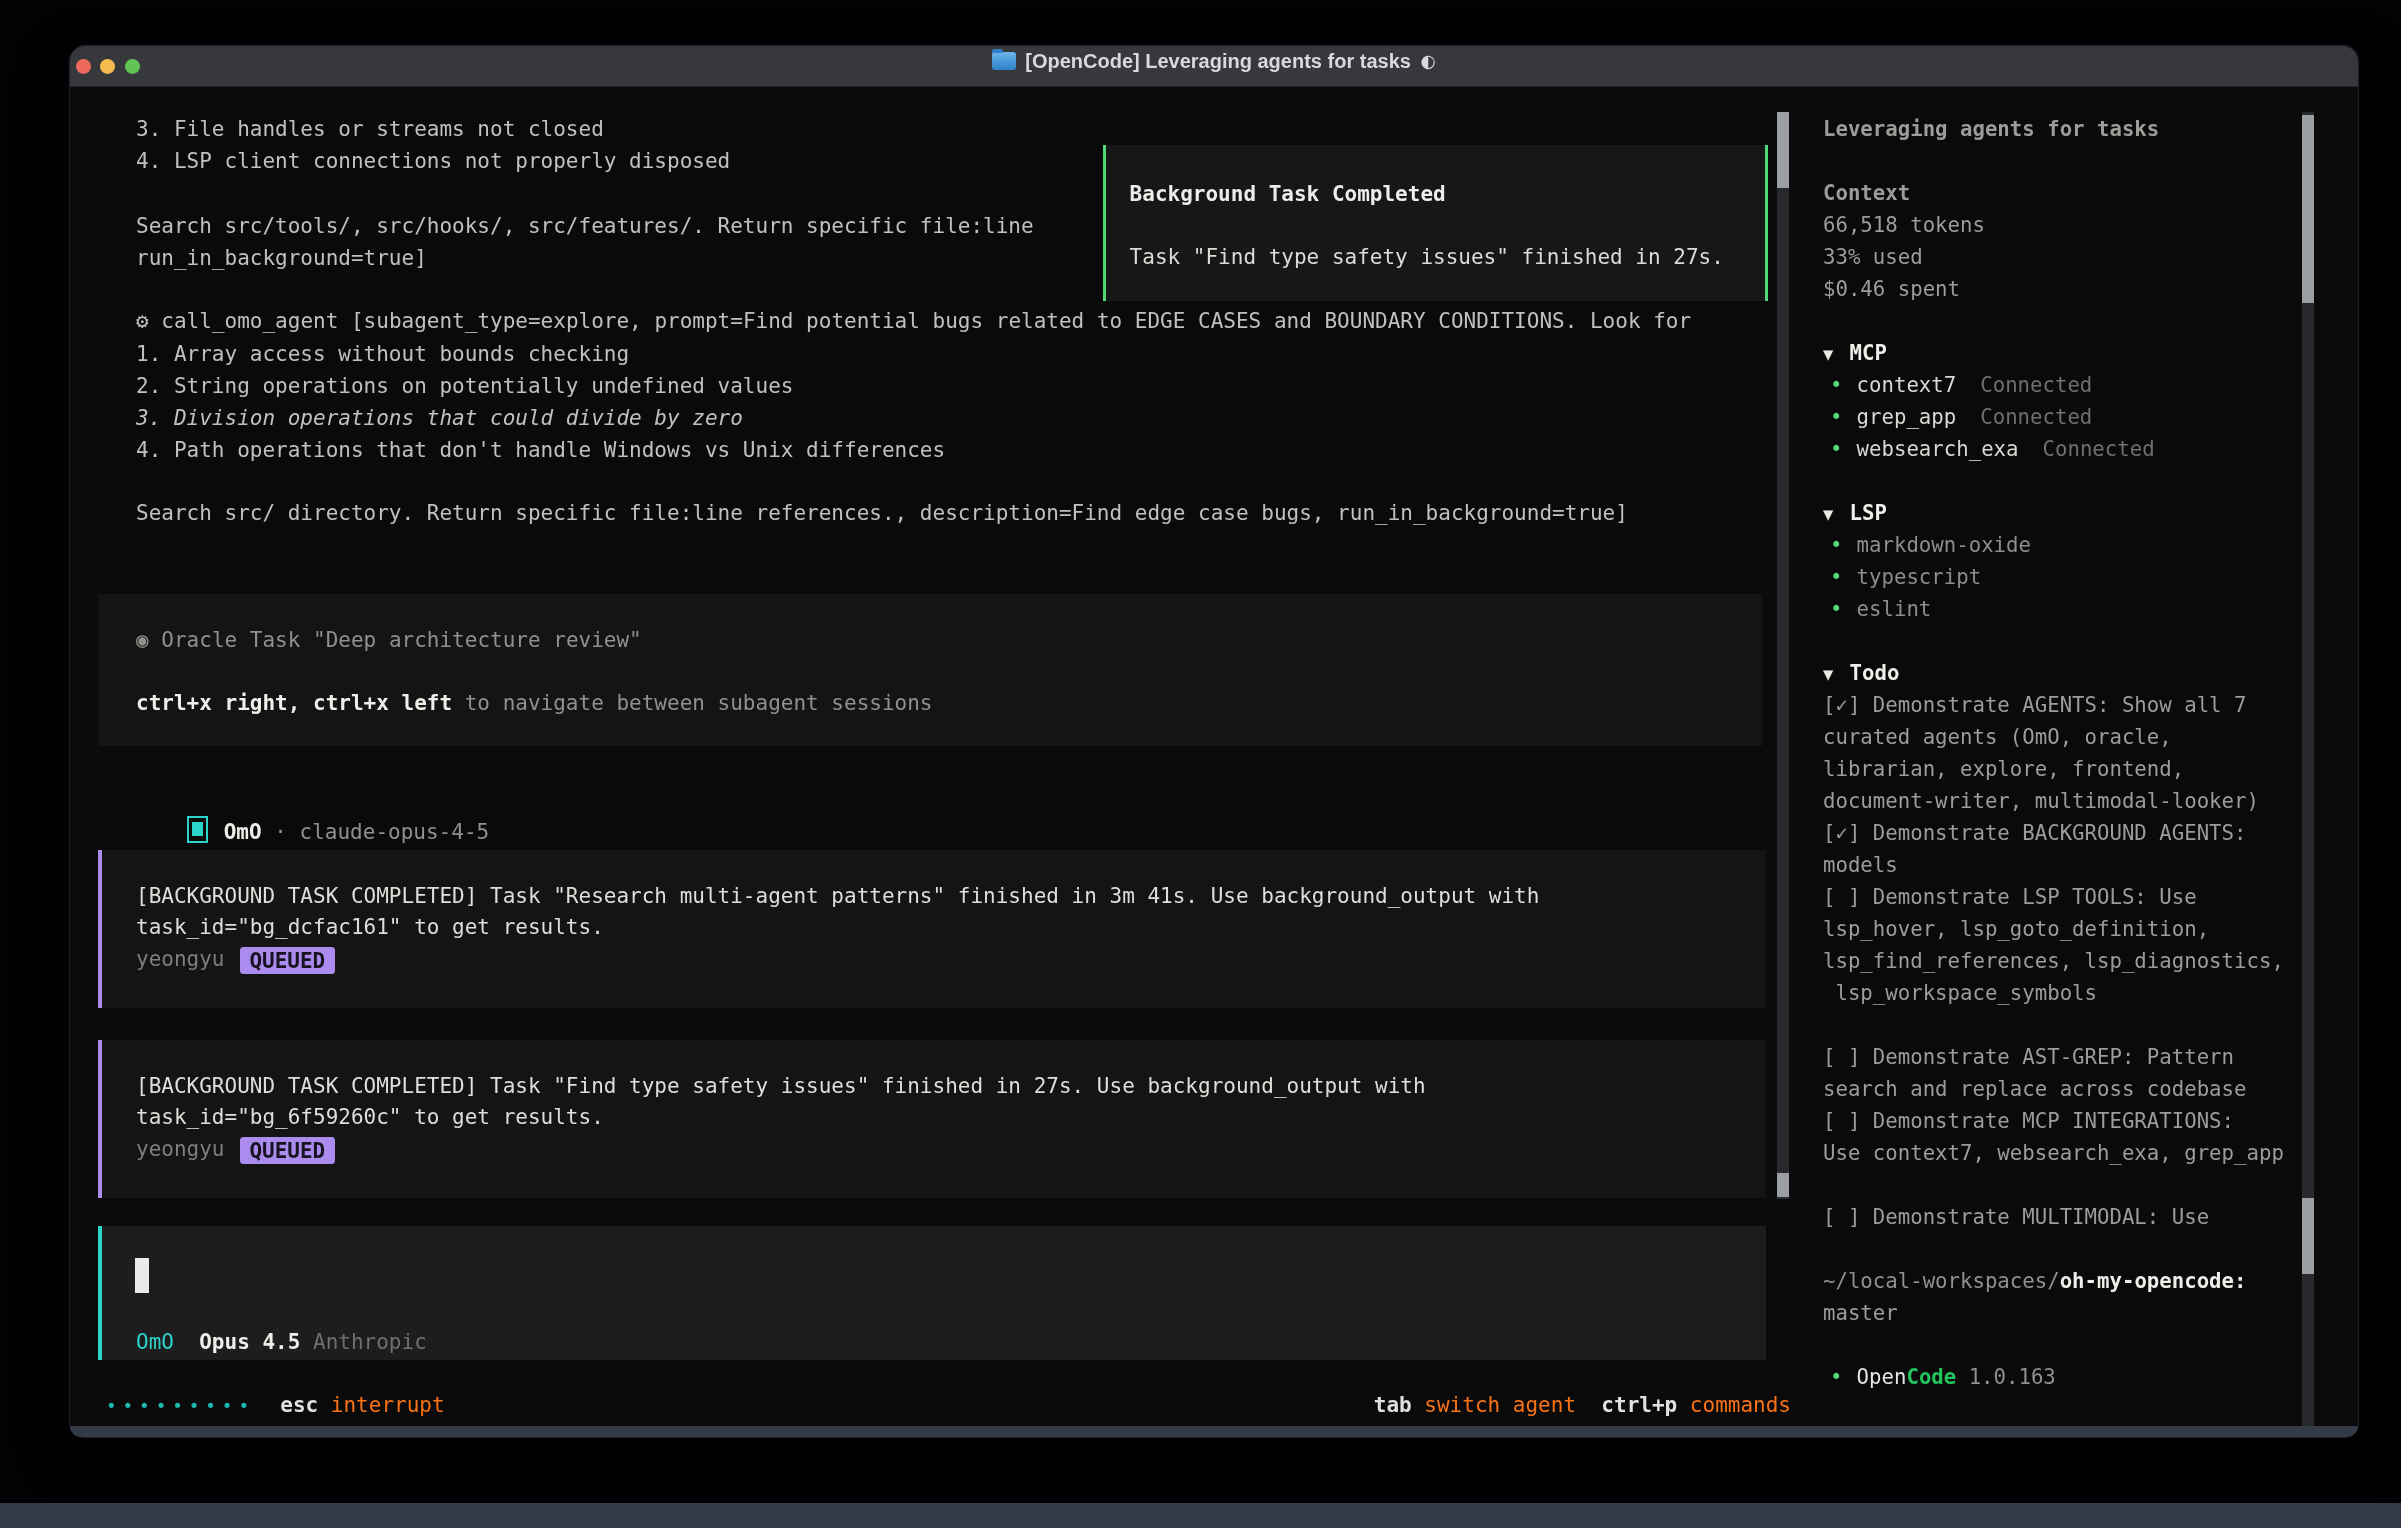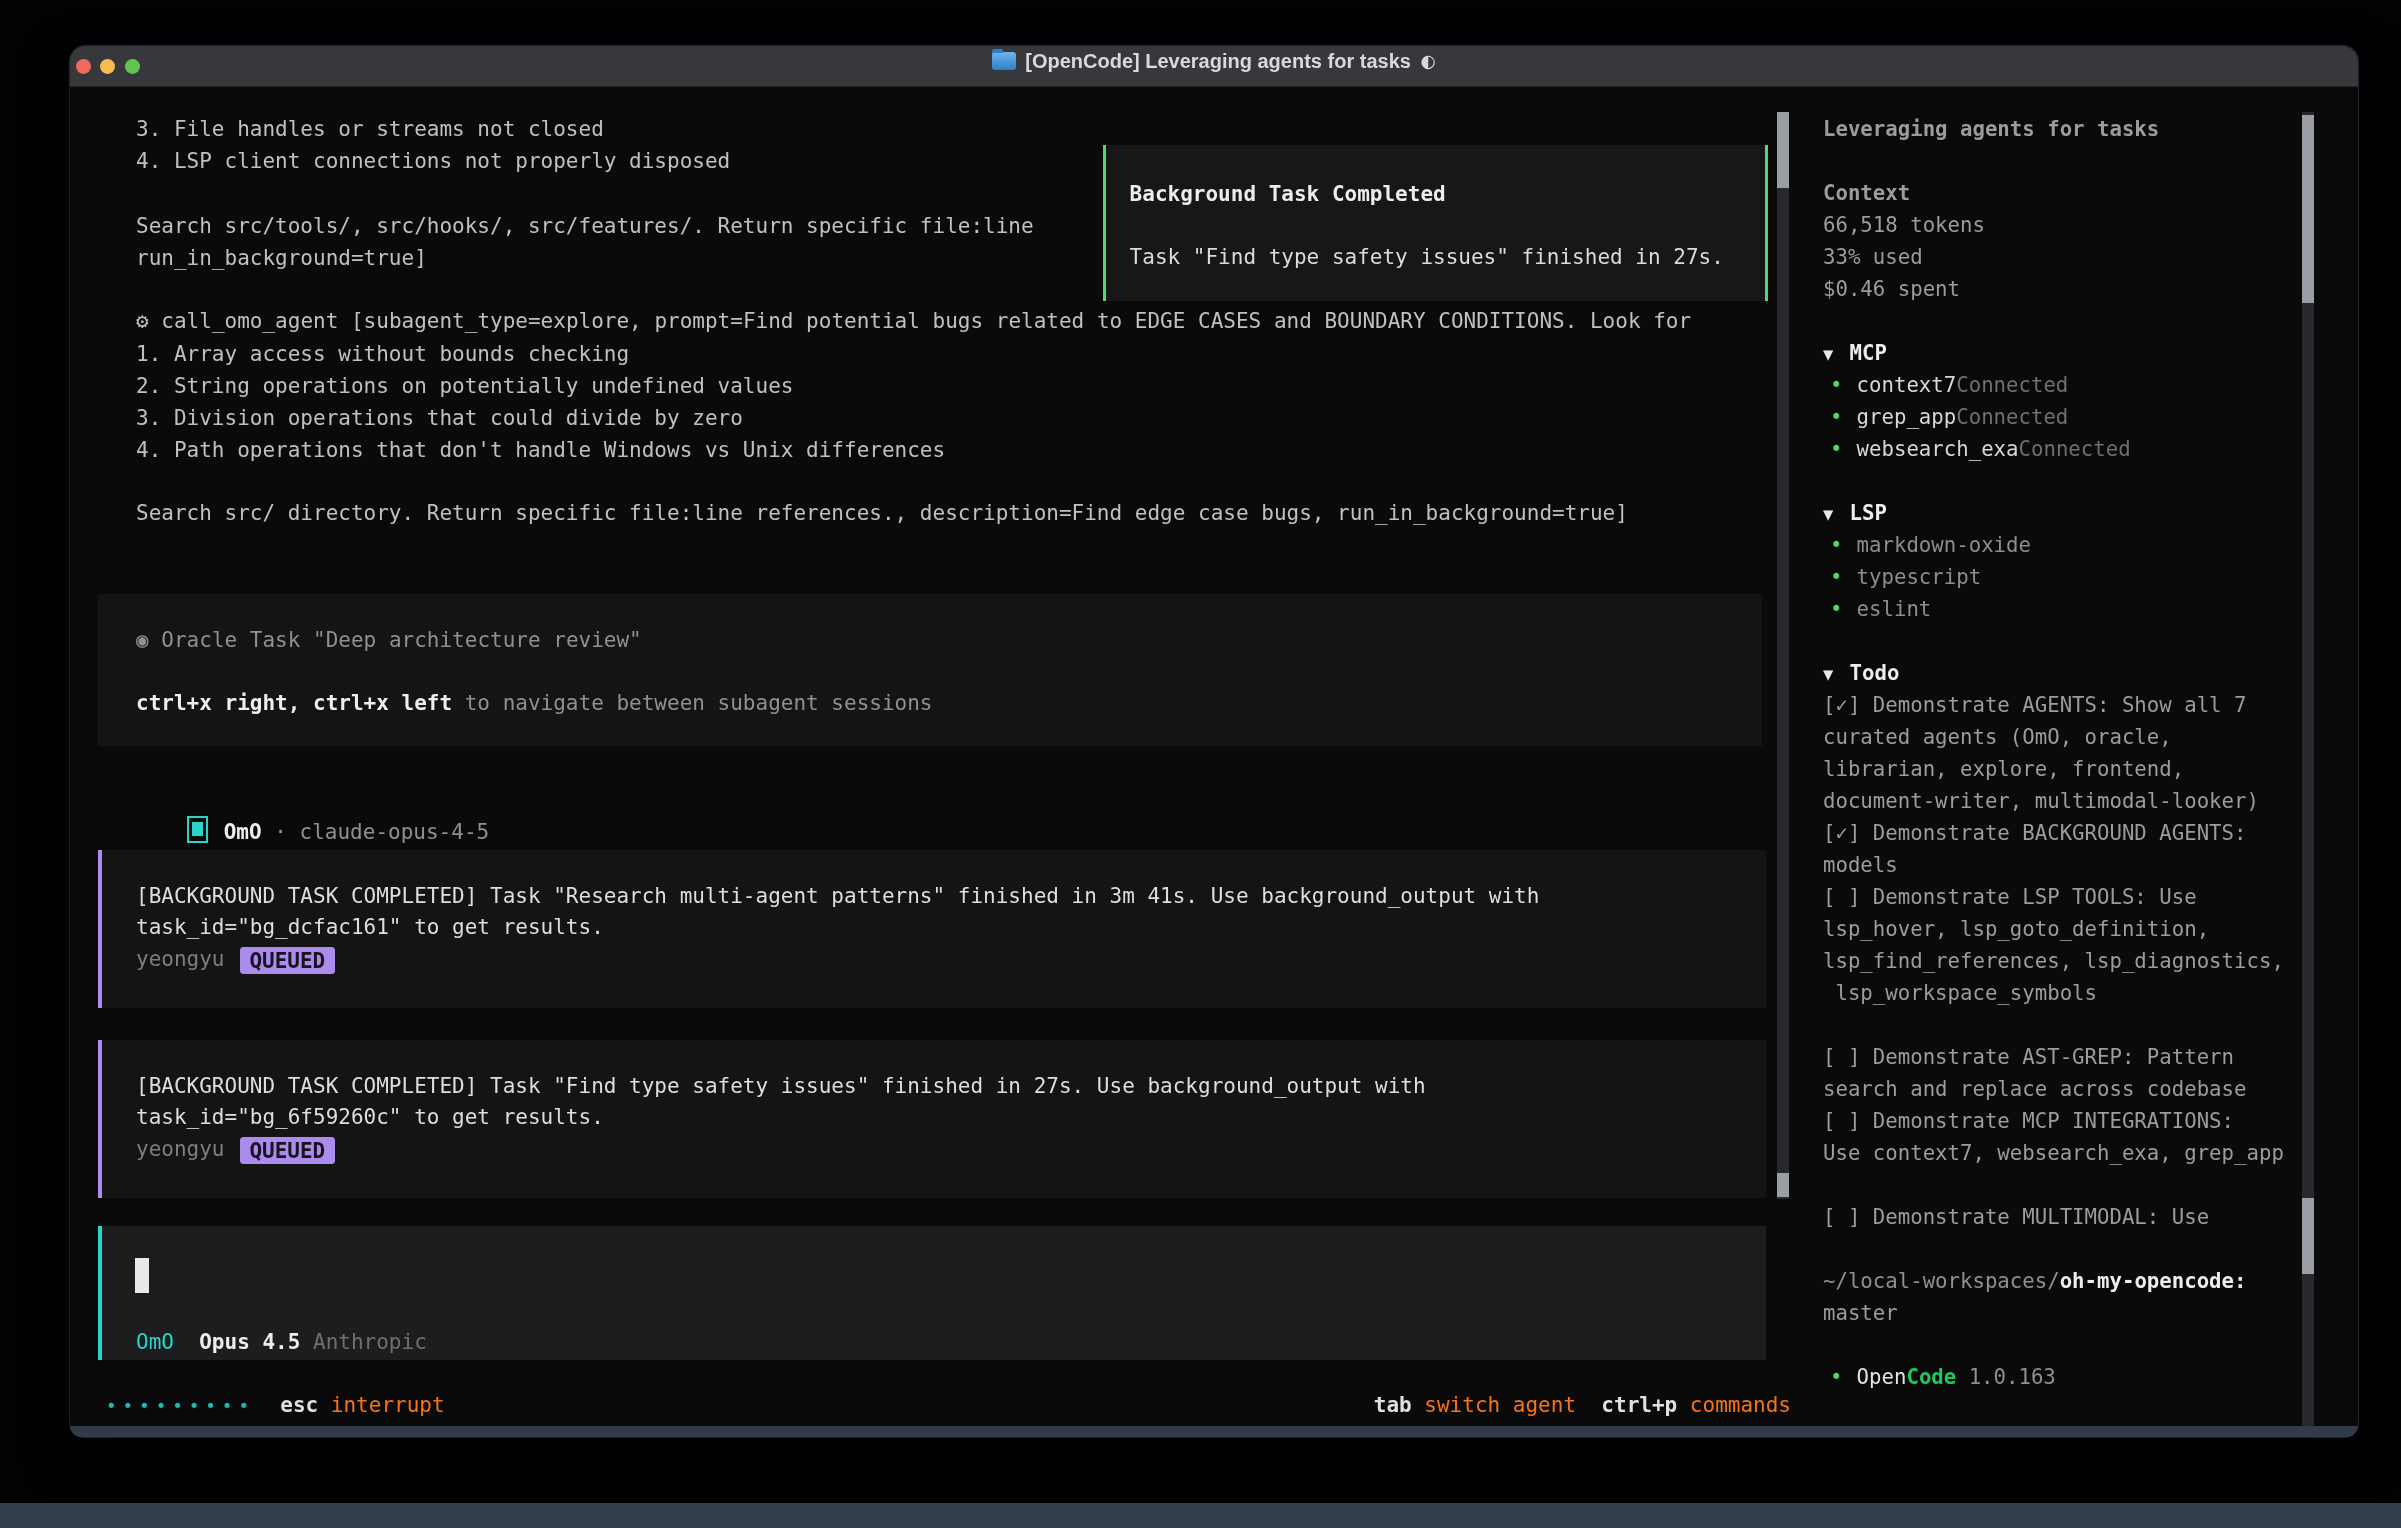--- a/index.html
+++ b/index.html
@@ -73,21 +73,21 @@
   
   #sidebar{position:absolute;left:1823px;top:113px;width:482px;}
   #sidebar .s-line{height:32px;line-height:32px;white-space:pre;font-size:20.7px;
                    font-family:"DejaVu Sans Mono",monospace;color:#9b9d98;}
   .s-blank{height:32px;}
   .s-title{color:#edefe9;font-weight:bold;}
   .s-head .tri{display:inline-block;width:26.6px;color:#e8eae4;font-size:17px;}
   .s-head .htxt{color:#edefe9;font-weight:bold;}
   .s-item .bullet{display:inline-block;width:26.6px;padding-left:7px;color:var(--c-accent_green,#4cd973);}
   .mname{color:#d6d8d2;}
-  .mstatus{color:#6e706b;margin-left:0;}
+  .mstatus{color:#6e706b;margin-left:24px;}
   .lspname{color:#8c8e89;}
   .todo-green{color:var(--c-todo_green,#7fe08f);}
   .ws-prefix{color:#8f918c;}
   .ws-repo{color:#edefe9;font-weight:bold;}
   .ws-branch{color:#e3e5df;}
   .ver-reg{color:#e3e5df;}
   .ver-bold{color:#22c55e;font-weight:bold;}
   .ver-num{color:#8f918c;margin-left:12.4px;}
   
   .omo-box{display:inline-block;position:relative;width:17.7px;height:22.5px;margin-right:15.4px;
@@ -111,21 +111,21 @@
   </div>
 
   <div class="line" style="left:136px;top:113px;">3. File handles or streams not closed</div>
   <div class="line" style="left:136px;top:145px;">4. LSP client connections not properly disposed</div>
   <div class="line" style="left:136px;top:210px;">Search src/tools/, src/hooks/, src/features/. Return specific file:line</div>
   <div class="line" style="left:136px;top:242px;">run_in_background=true]</div>
 
   <div class="line" style="left:136px;top:305px;"><span>⚙</span><span> </span><span>call_omo_agent [subagent_type=explore, prompt=Find potential bugs related to EDGE CASES and BOUNDARY CONDITIONS. Look for</span></div>
   <div class="line" style="left:136px;top:338px;">1. Array access without bounds checking</div>
   <div class="line" style="left:136px;top:370px;">2. String operations on potentially undefined values</div>
-  <div class="line" style="left:136px;top:402px;">3. Division operations that could divide by zero</div>
+  <div class="line" style="left:136px;top:402px;font-style:italic;">3. Division operations that could divide by zero</div>
   <div class="line" style="left:136px;top:434px;">4. Path operations that don't handle Windows vs Unix differences</div>
   <div class="line" style="left:136px;top:497px;">Search src/ directory. Return specific file:line references., description=Find edge case bugs, run_in_background=true]</div>
 
   <div id="toast">
     <div class="line t-title">Background Task Completed</div>
     <div class="line t-body">Task "Find type safety issues" finished in 27s.</div>
   </div>
 
   <div class="panelbox" id="oracle-box">
     <div class="line dim" style="left:38px;top:29.5px;"><span>◉</span><span> </span><span>Oracle Task "Deep architecture review"</span></div>

